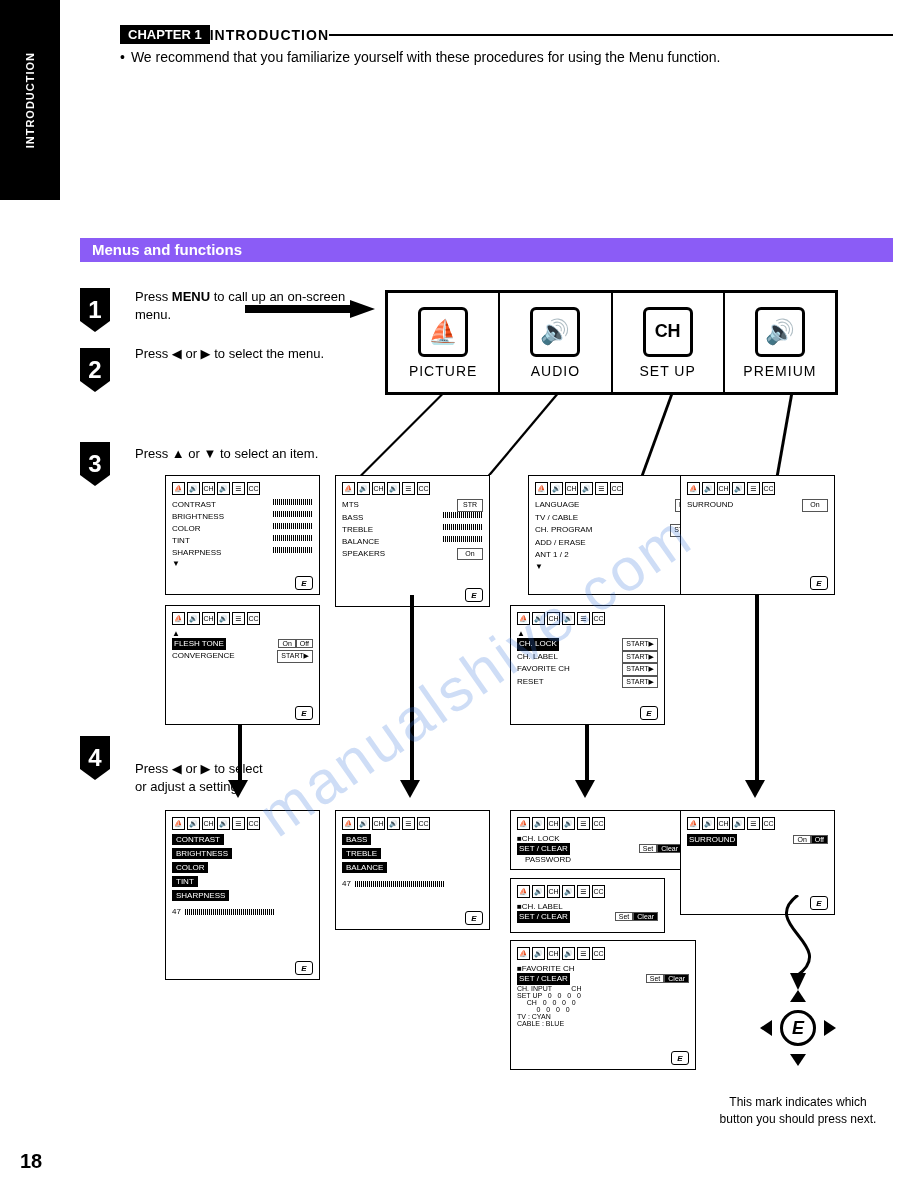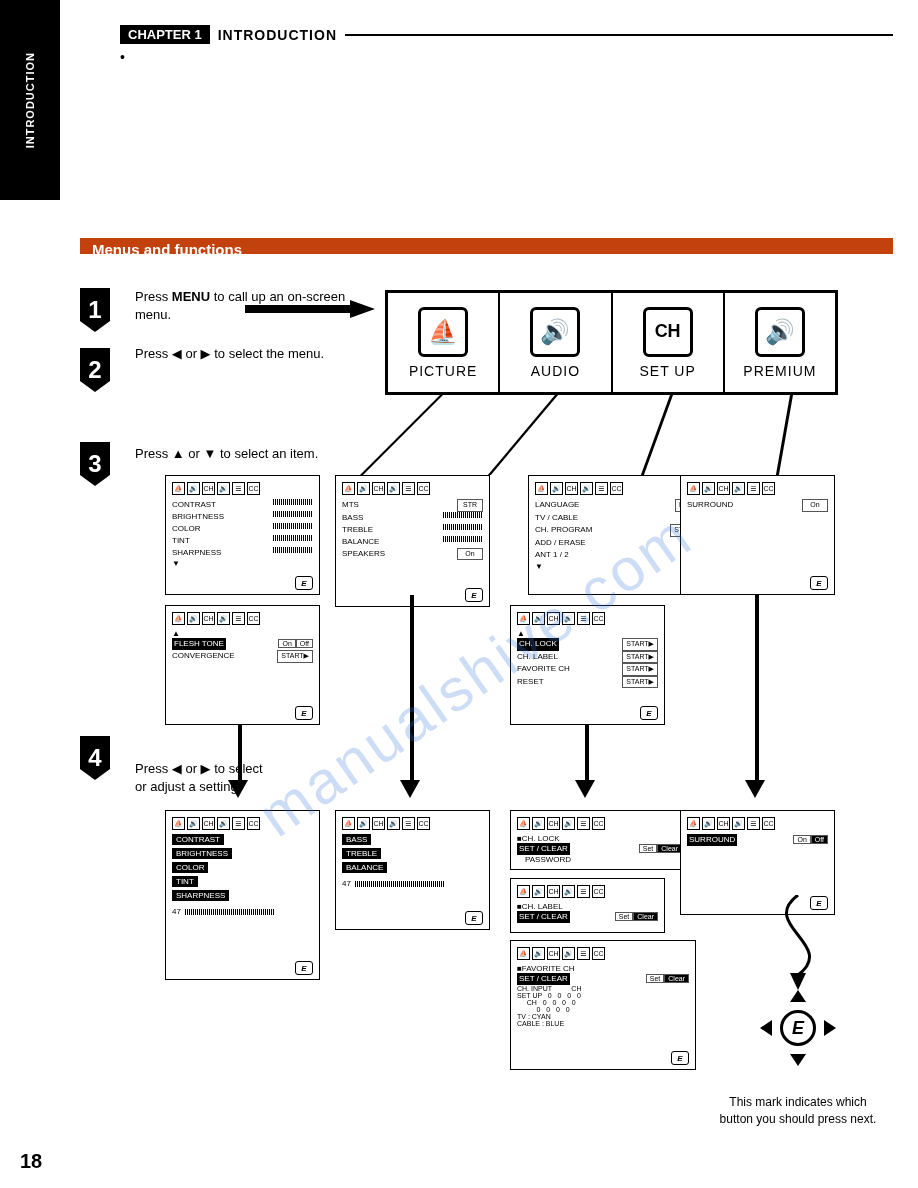--- a/index.html
+++ b/index.html
@@ -1,26 +1,26 @@
 <!DOCTYPE html>
 <html><head>
 <meta charset="utf-8">
 <style>
   * { box-sizing: border-box; margin: 0; padding: 0; }
   body { font-family: Arial, Helvetica, sans-serif; background: #fff; width: 918px; height: 1188px; position: relative; color: #000; }
   .side-tab { position: absolute; left: 0; top: 0; width: 60px; height: 200px; background: #000; color: #fff; display: flex; align-items: center; justify-content: center; }
   .side-tab span { writing-mode: vertical-rl; transform: rotate(180deg); font-size: 11px; font-weight: bold; letter-spacing: 1px; }
   .header { position: absolute; left: 120px; top: 25px; right: 25px; }
-  .chapter-line { display: flex; align-items: center; gap: 8px; margin-bottom: 5px; }
+  .chapter-line { display: flex; align-items: center; margin-bottom: 5px; }
   .chapter-badge { background: #000; color: #fff; font-weight: bold; font-size: 13px; padding: 2px 8px; }
   .chapter-text { font-weight: bold; font-size: 14px; letter-spacing: 1px; }
   .chapter-rule { flex: 1; height: 2px; background: #000; }
   .title { font-size: 42px; font-weight: 900; letter-spacing: -1px; margin-bottom: 12px; }
   .intro { font-size: 14px; display: flex; gap: 6px; }
-  .section-bar { position: absolute; left: 80px; top: 238px; right: 25px; height: 16px; background: #c2410c; color: #fff; font-weight: bold; font-size: 15px; padding: 3px 12px; }
+  .section-bar { position: absolute; left: 80px; top: 238px; right: 25px; height: 24px; background: #8b5cf6; color: #fff; font-weight: bold; font-size: 15px; padding: 3px 12px; }
   .step-col { position: absolute; left: 80px; top: 280px; width: 30px; }
   .step-badge { width: 30px; height: 44px; background: #000; color: #fff; font-size: 24px; font-weight: bold; display: flex; align-items: center; justify-content: center; clip-path: polygon(0 0, 100% 0, 100% 75%, 50% 100%, 0 75%); margin-bottom: 16px; }
   .step-text { position: absolute; font-size: 13px; line-height: 1.4; }
   .st1 { left: 135px; top: 288px; width: 220px; }
   .st2 { left: 135px; top: 345px; width: 220px; }
   .st3 { left: 135px; top: 445px; width: 220px; }
   .st4 { left: 135px; top: 760px; width: 140px; }
   .arrow-right { position: absolute; left: 245px; top: 300px; width: 130px; height: 18px; }
   .arrow-right svg { width: 100%; height: 100%; }
   .menu-tabs { position: absolute; left: 385px; top: 290px; right: 80px; height: 105px; border: 3px solid #000; display: flex; }
@@ -60,20 +60,21 @@
   </div>
 
 <div class="header">
   <div class="chapter-line">
     <span class="chapter-badge">CHAPTER 1</span>
     <span class="chapter-text">INTRODUCTION</span>
     <span class="chapter-rule"></span>
   </div>
   <div class="intro">
     <span>•</span>
+    <span>We recommend that you familiarize yourself with these procedures for using the Menu function.</span>
   </div>
 </div>
 
 <div class="section-bar">Menus and functions</div>
 
 <div class="step-col">
   <div class="step-badge" style="margin-top:8px">1</div>
   <div class="step-badge">2</div>
   <div class="step-badge" style="margin-top:50px">3</div>
   <div class="step-badge" style="margin-top:250px">4</div>

